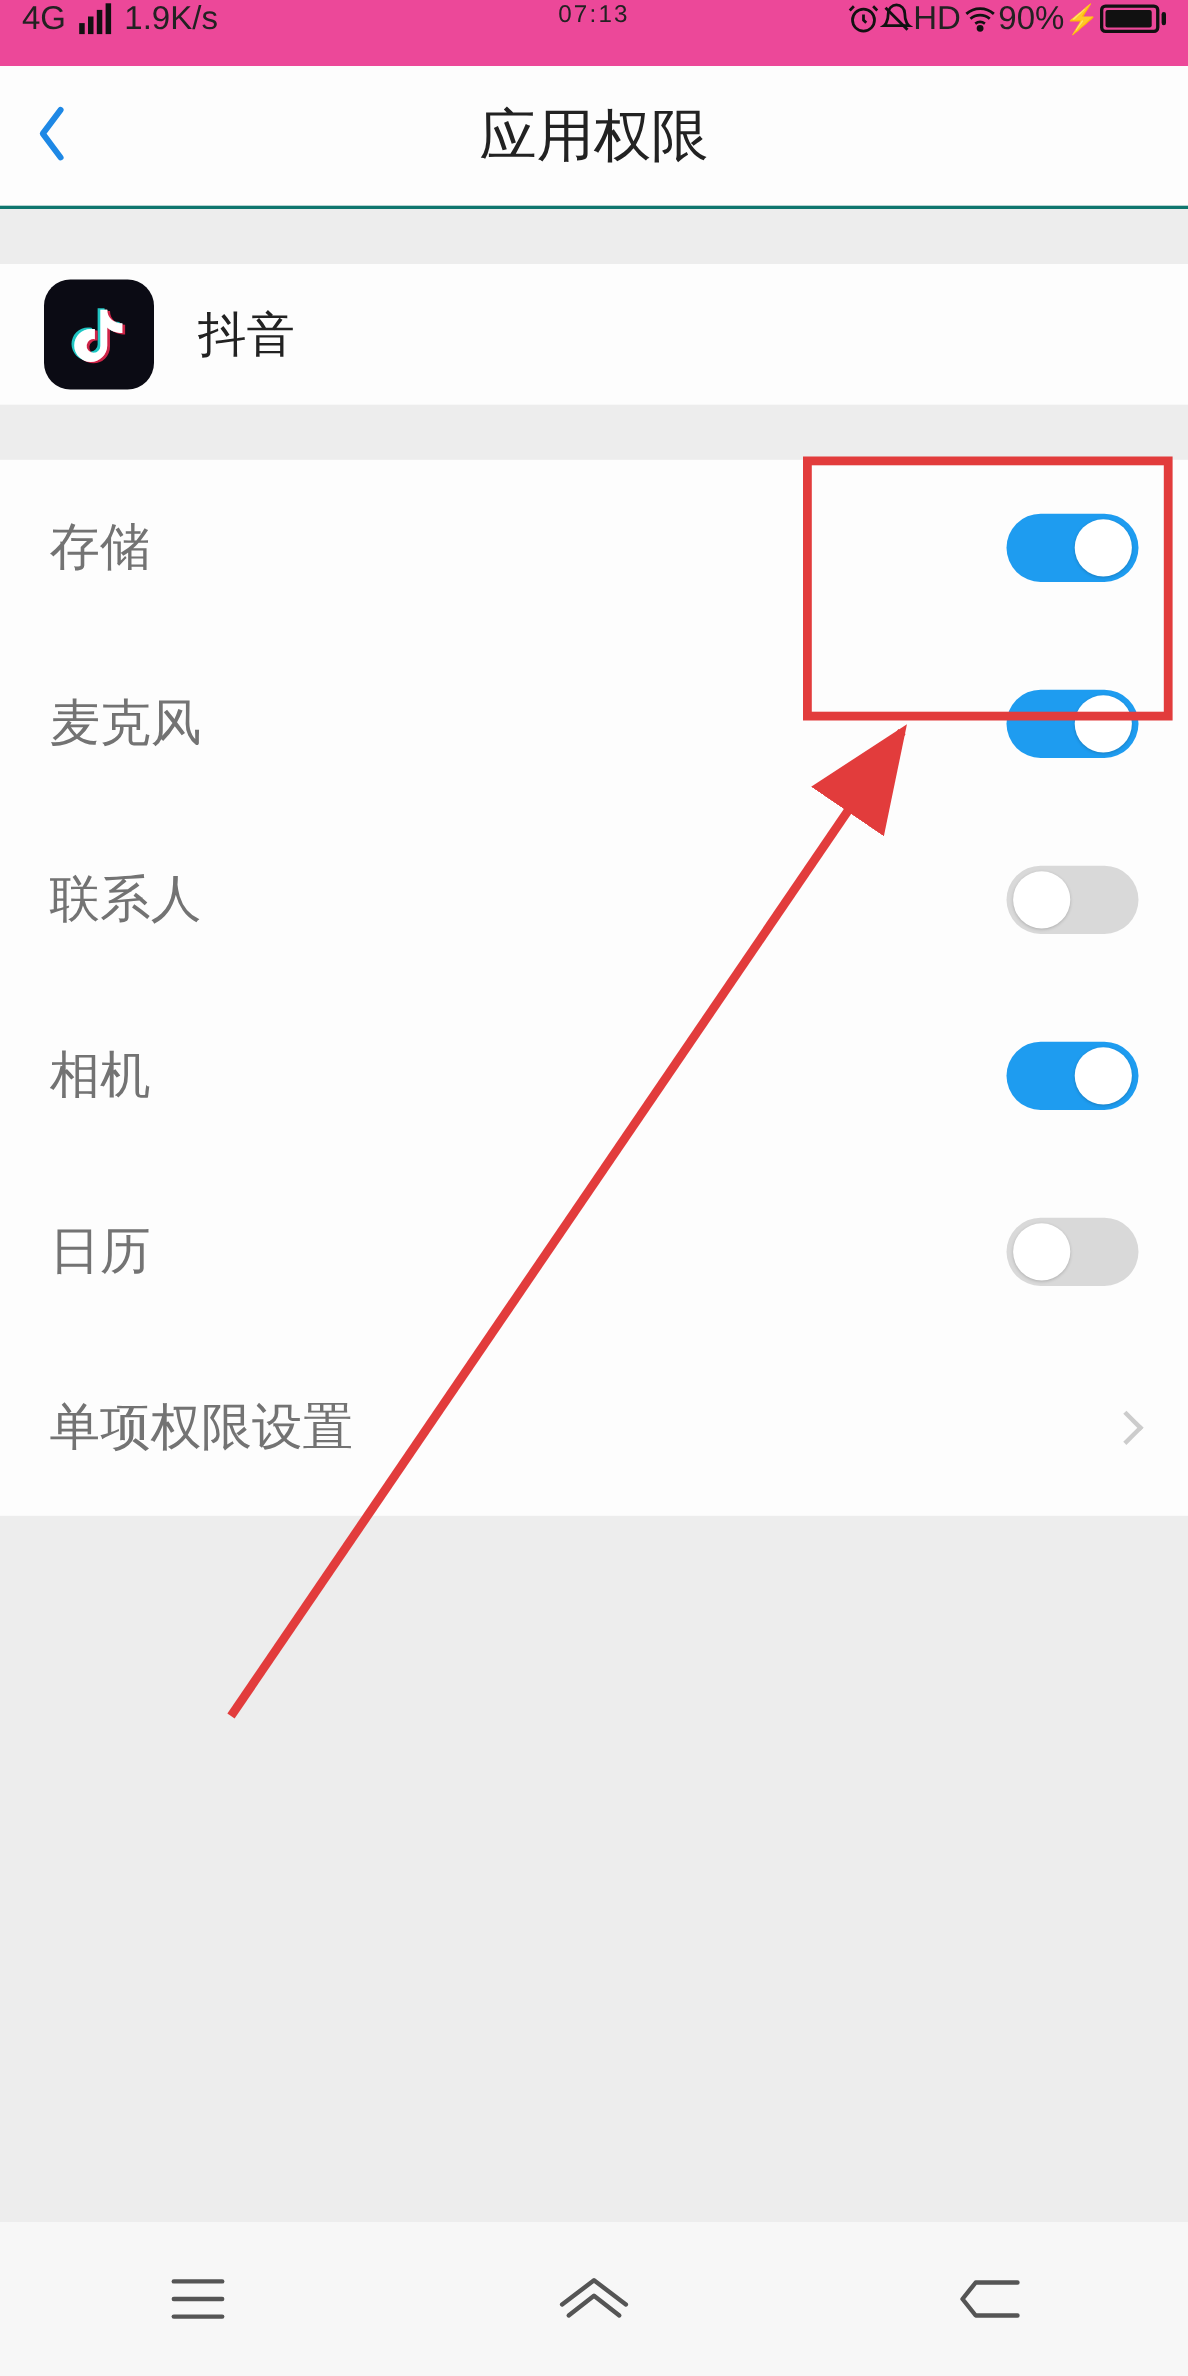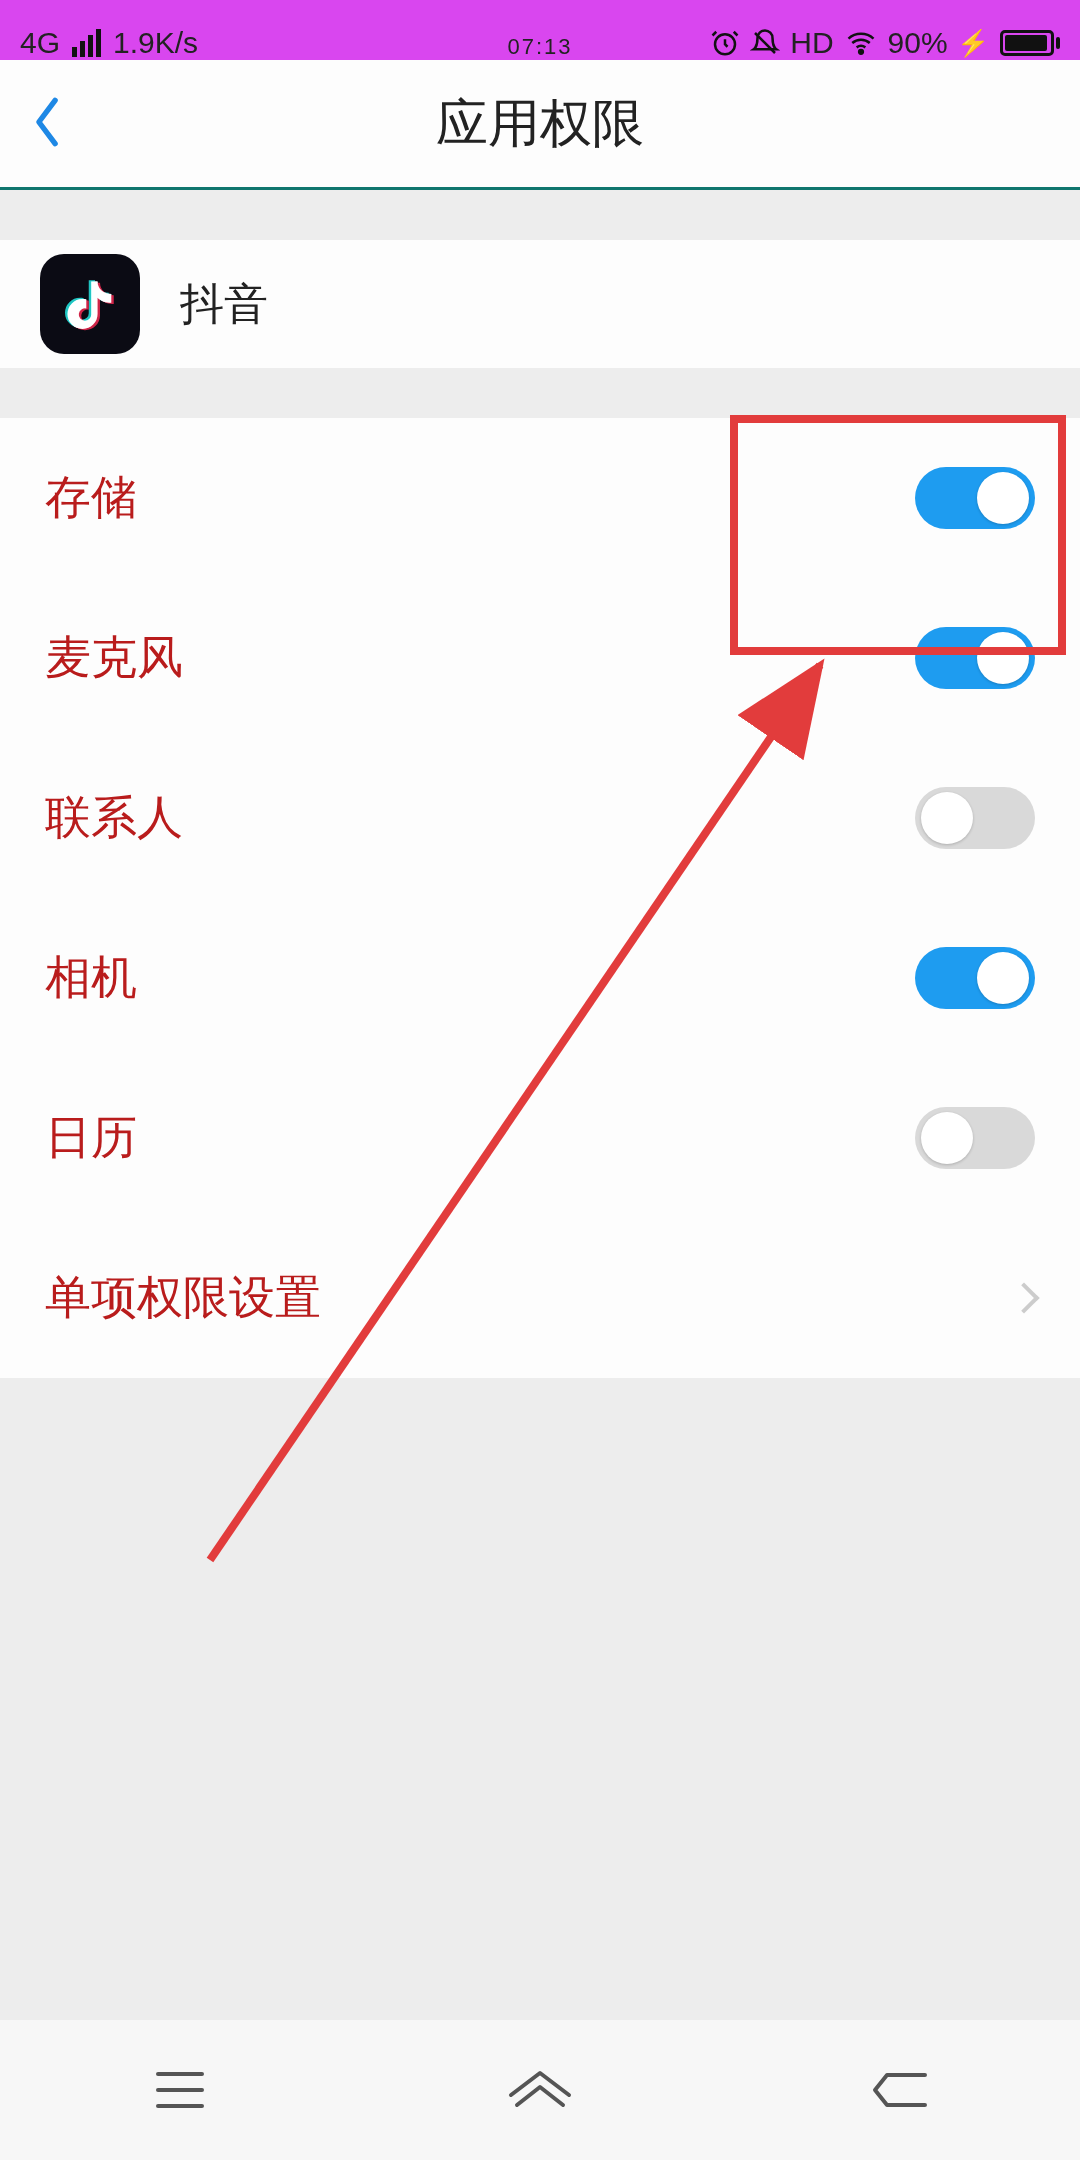--- a/index.html
+++ b/index.html
@@ -1,23 +1,23 @@
 <!DOCTYPE html>
 <html><head>
 <meta charset="utf-8">
 <style>
   * { margin: 0; padding: 0; box-sizing: border-box; }
   html, body { width: 1080px; height: 2160px; font-family: -apple-system, "Helvetica Neue", Arial, sans-serif; background: #f0f0f0; color: #222; }
   .screen { width: 1080px; height: 2160px; position: relative; background: #ededed; overflow: hidden; }
 
   
-  .status-bar { height: 60px; background: #d946ef; display: flex; align-items: flex-end; justify-content: space-between; padding: 0 20px; font-size: 30px; font-weight: 500; }
+  .status-bar { height: 60px; background: #ec4899; display: flex; align-items: flex-start; justify-content: space-between; padding: 0 20px; font-size: 30px; font-weight: 500; }
   .status-left { display: flex; align-items: center; gap: 8px; }
   .status-center { position: absolute; left: 50%; transform: translateX(-50%); font-size: 22px; font-weight: 500; letter-spacing: 2px;}
-  .status-right { display: flex; align-items: center; gap: 10px; }
+  .status-right { display: flex; align-items: center; }
   .sig-bars { display: inline-flex; align-items: flex-end; gap: 3px; margin: 0 4px; }
   .sig-bars span { width: 5px; background: #111; display: inline-block; }
   .sig-bars span:nth-child(1){height:10px;} .sig-bars span:nth-child(2){height:16px;}
   .sig-bars span:nth-child(3){height:22px;} .sig-bars span:nth-child(4){height:28px;}
   .battery { display: inline-flex; align-items: center; }
   .battery-body { width: 54px; height: 26px; border: 3px solid #111; border-radius: 5px; position: relative; }
   .battery-fill { position: absolute; left: 2px; top: 2px; bottom: 2px; width: 88%; background: #111; border-radius: 2px;}
   .battery-cap { width: 4px; height: 12px; background: #111; margin-left: 2px; border-radius: 2px;}
   .icon-svg { display:inline-block; vertical-align:middle; }
 
@@ -30,21 +30,21 @@
   .section-gap { height: 50px; background: #ededed; }
 
   
   .app-row { background: #fdfdfd; height: 128px; display:flex; align-items:center; padding: 0 40px; gap: 40px;}
   .app-icon { width: 100px; height: 100px; border-radius: 24px; background: #0b0b14; display:flex; align-items:center; justify-content:center; }
   .app-name { font-size: 44px; }
 
   
   .perm-list { background: #fdfdfd; }
   .perm-item { height: 160px; display: flex; align-items: center; justify-content: space-between; padding: 0 45px; }
-  .perm-label { font-size: 46px; color: #b91c1c; }
+  .perm-label { font-size: 46px; color: #737373; }
   .toggle { width: 120px; height: 62px; border-radius: 40px; position: relative; cursor: pointer; }
   .toggle.on { background: #1e9cf0; }
   .toggle.off { background: #d9d9d9; }
   .knob { width: 52px; height: 52px; background: #fff; border-radius: 50%; position: absolute; top: 5px; box-shadow: 0 1px 3px rgba(0,0,0,.2); }
   .toggle.on .knob { right: 6px; }
   .toggle.off .knob { left: 6px; }
   .chevron-right { width: 22px; height: 22px; border-top: 4px solid #ccc; border-right: 4px solid #ccc; transform: rotate(45deg); }
 
   
   .nav-bar { position: absolute; bottom: 0; left: 0; right: 0; height: 140px; display: flex; align-items: center; justify-content: space-around; background: #f7f7f7; }

